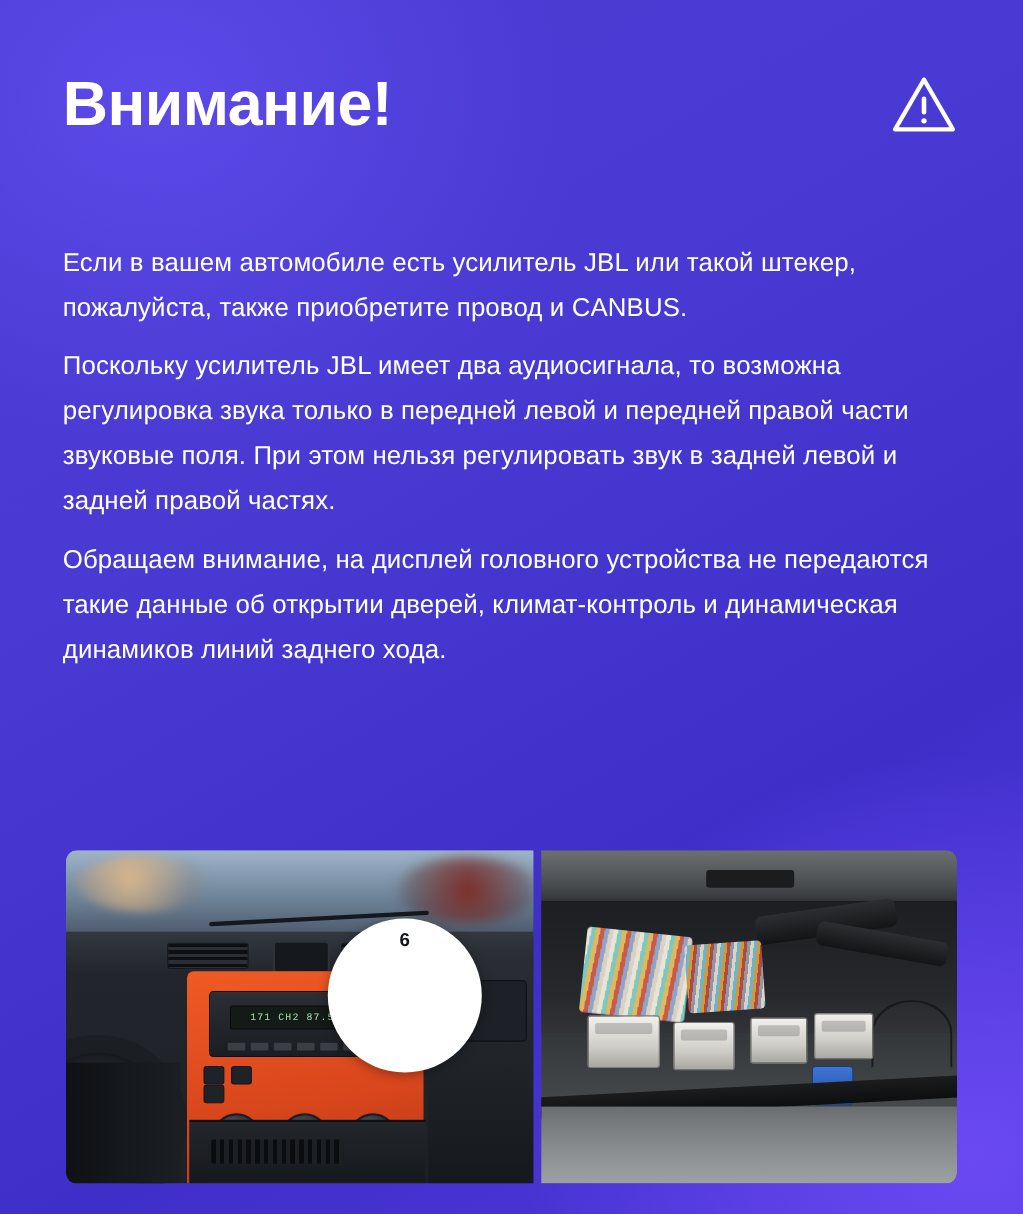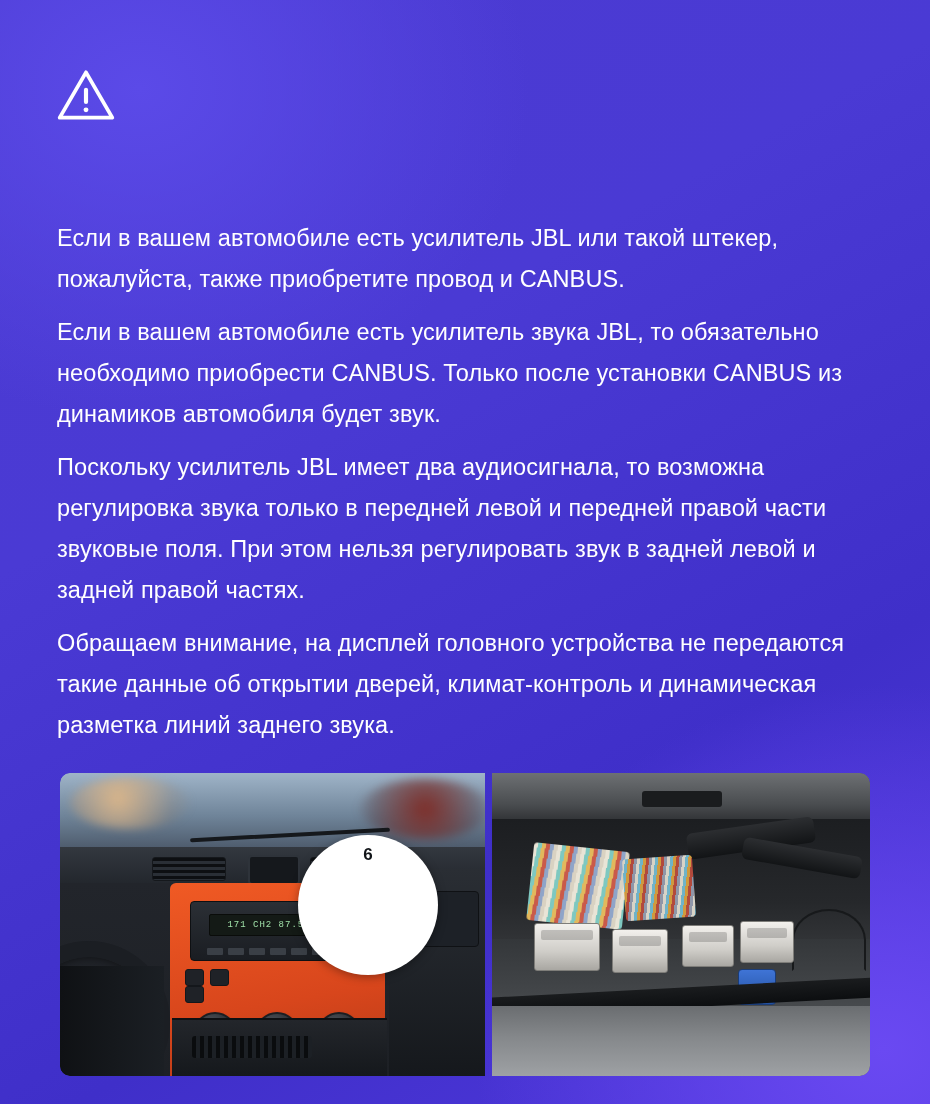--- a/index.html
+++ b/index.html
@@ -386,34 +386,34 @@
     left: 0; bottom: 0; width: 100%; height: 70px;
     background: linear-gradient(180deg, #6a6d70 0%, #85888b 45%, #9ea1a4 100%);
   }
 </style>
 </head>
 <body>
 
 <div class="page">
 
   <div class="header">
+    <h1 class="title">Внимание!</h1>
     <span class="warn-icon">
       <svg viewBox="0 0 64 64" width="58" height="58" aria-hidden="true">
         <path d="M32 7 L61 57 H3 Z" fill="none" stroke="#ffffff" stroke-width="4.2" stroke-linejoin="round"></path>
         <rect x="29.7" y="24" width="4.6" height="18" rx="2.3" fill="#ffffff"></rect>
         <circle cx="32" cy="48.4" r="2.7" fill="#ffffff"></circle>
       </svg>
     </span>
   </div>
 
   <div class="content">
     <p class="para">Если в вашем автомобиле есть усилитель JBL или такой штекер, пожалуйста, также приобретите провод и CANBUS.</p>
-    <p class="para">Если в вашем автомобиле есть усилитель звука JBL, то обязательно необходимо приобрести CANBUS. Только после установки CANBUS из динамиков автомобиля будет звук.</p>
     <p class="para">Поскольку усилитель JBL имеет два аудиосигнала, то возможна регулировка звука только в передней левой и передней правой части звуковые поля. При этом нельзя регулировать звук в задней левой и задней правой частях.</p>
-    <p class="para">Обращаем внимание, на дисплей головного устройства не передаются такие данные об открытии дверей, климат-контроль и динамическая разметка линий заднего звука.</p>
+    <p class="para">Обращаем внимание, на дисплей головного устройства не передаются такие данные об открытии дверей, климат-контроль и динамическая динамиков линий заднего хода.</p>
   </div>
 
   <div class="photos">
 
     <div class="photo left">
       <div class="car">
         <div class="windshield">
           <div class="wind-blur"></div>
           <div class="wind-blur2"></div>
         </div>

